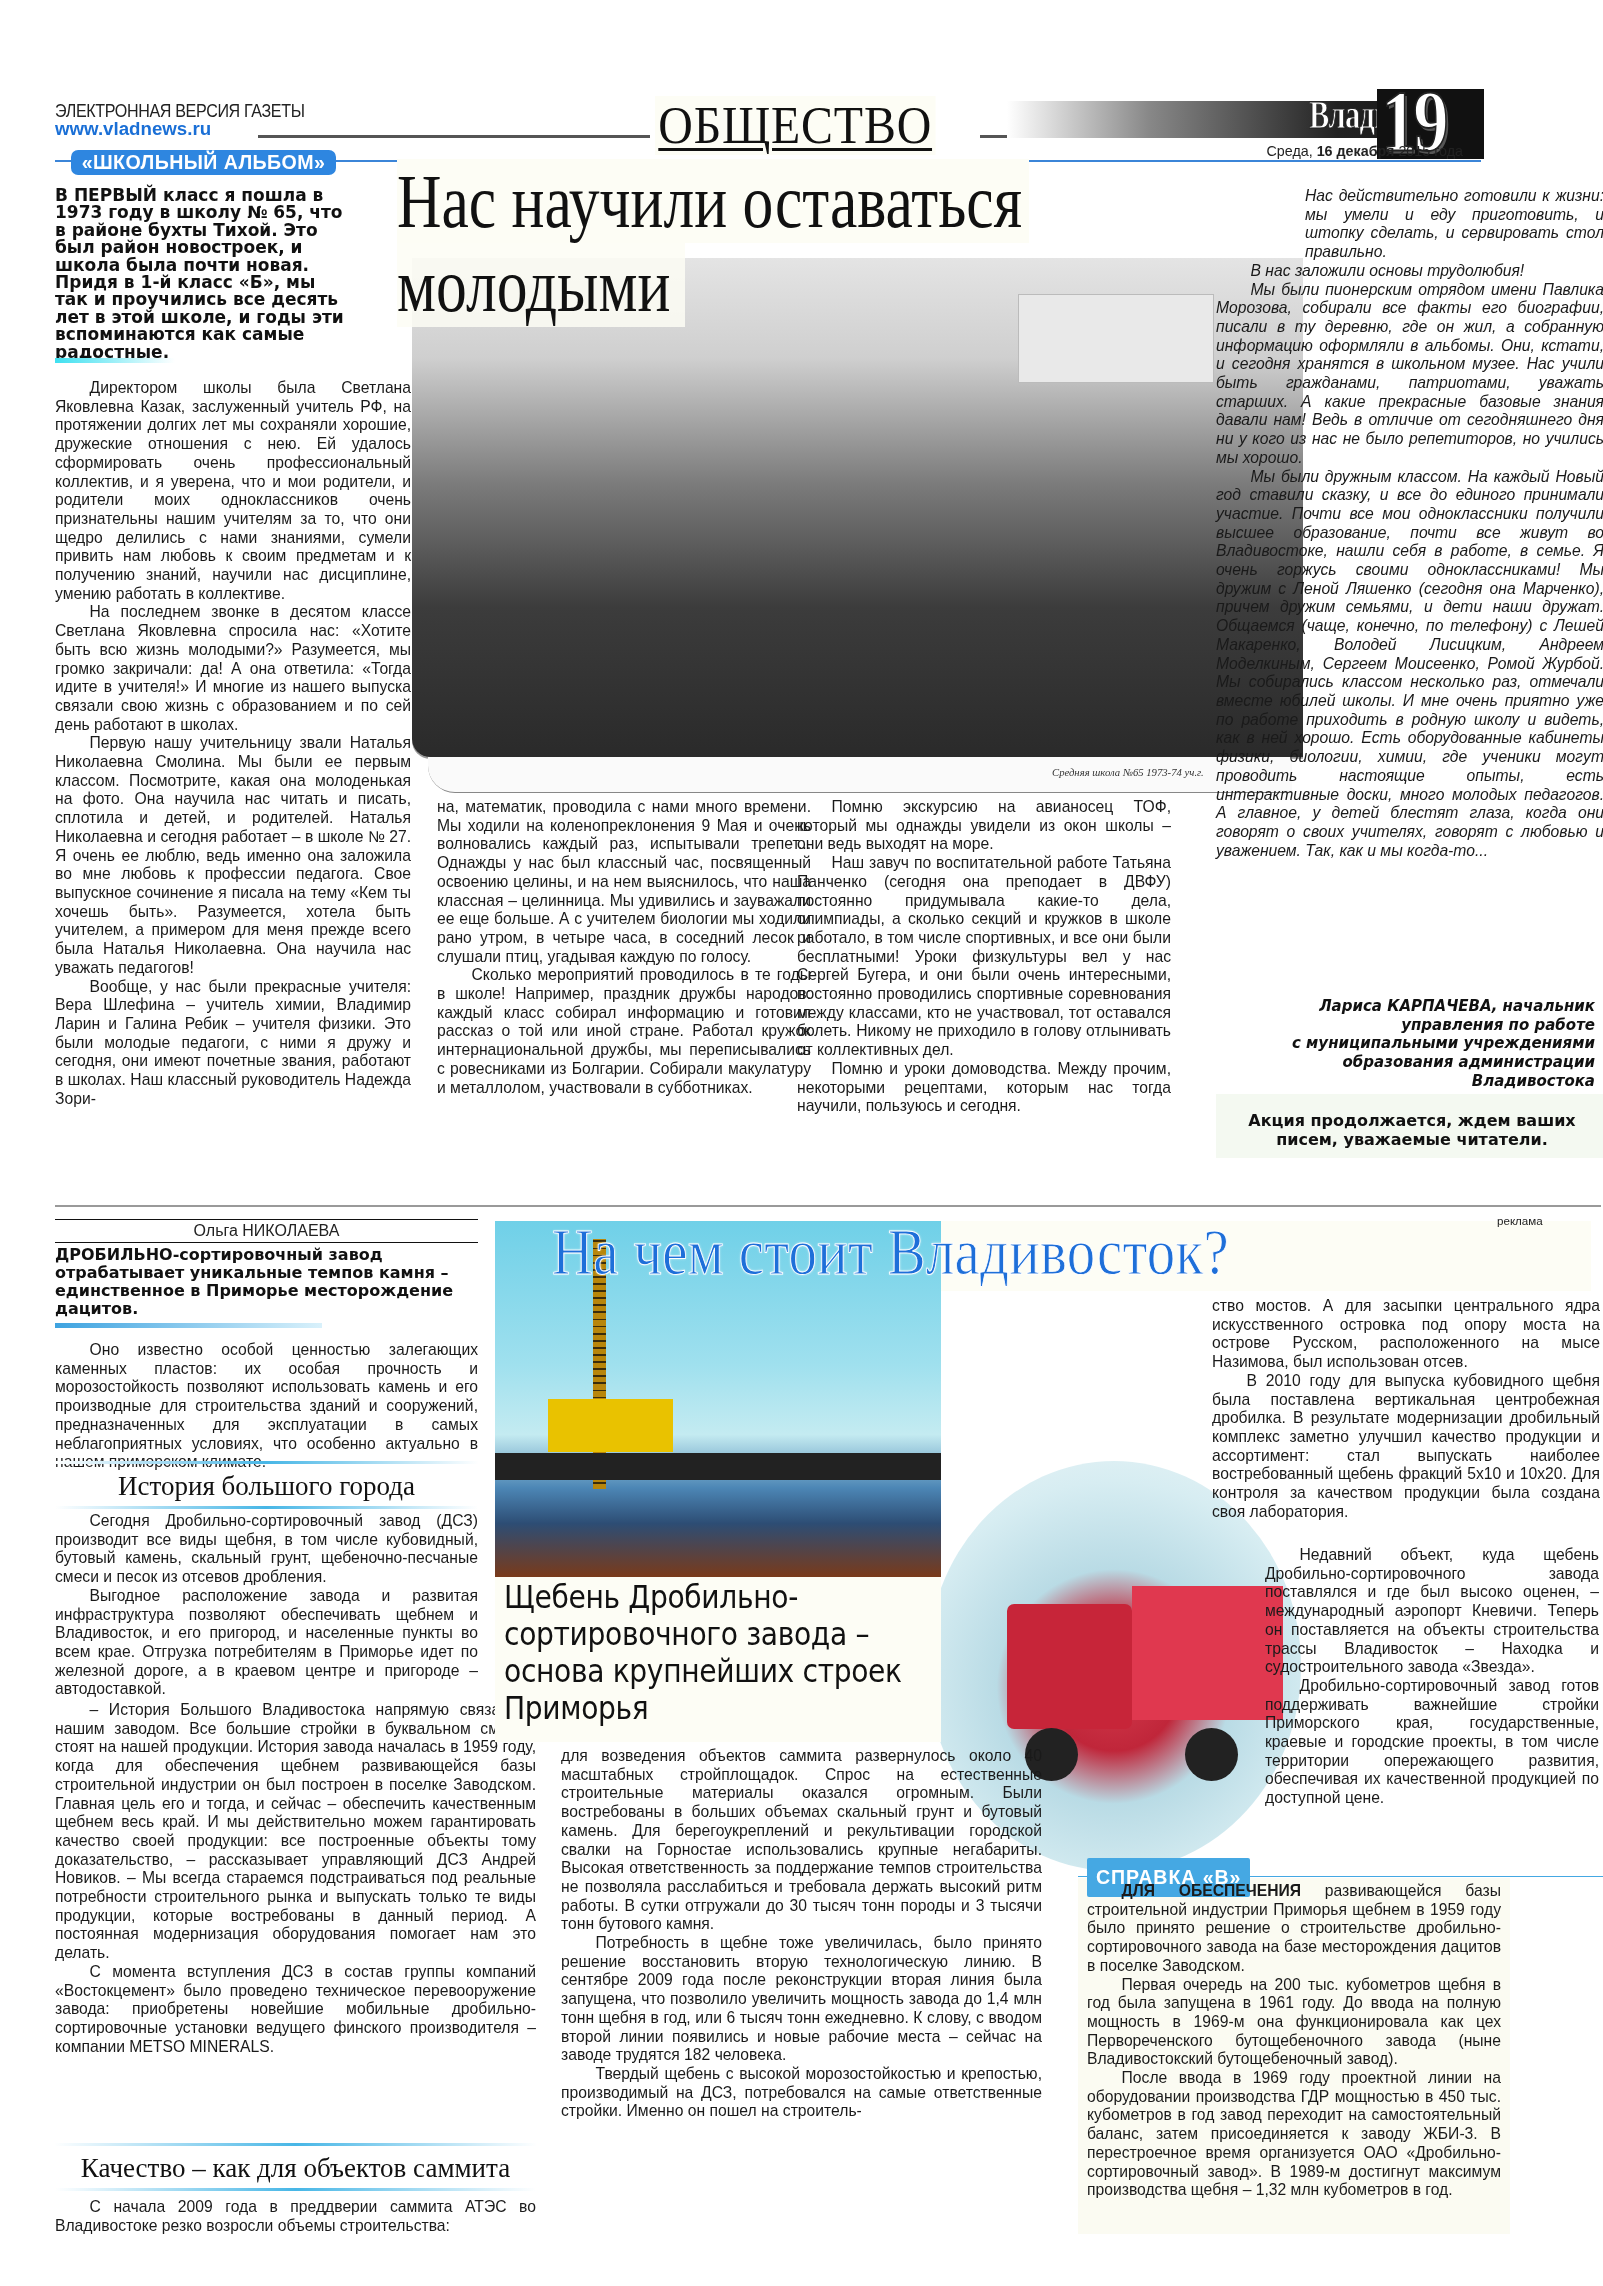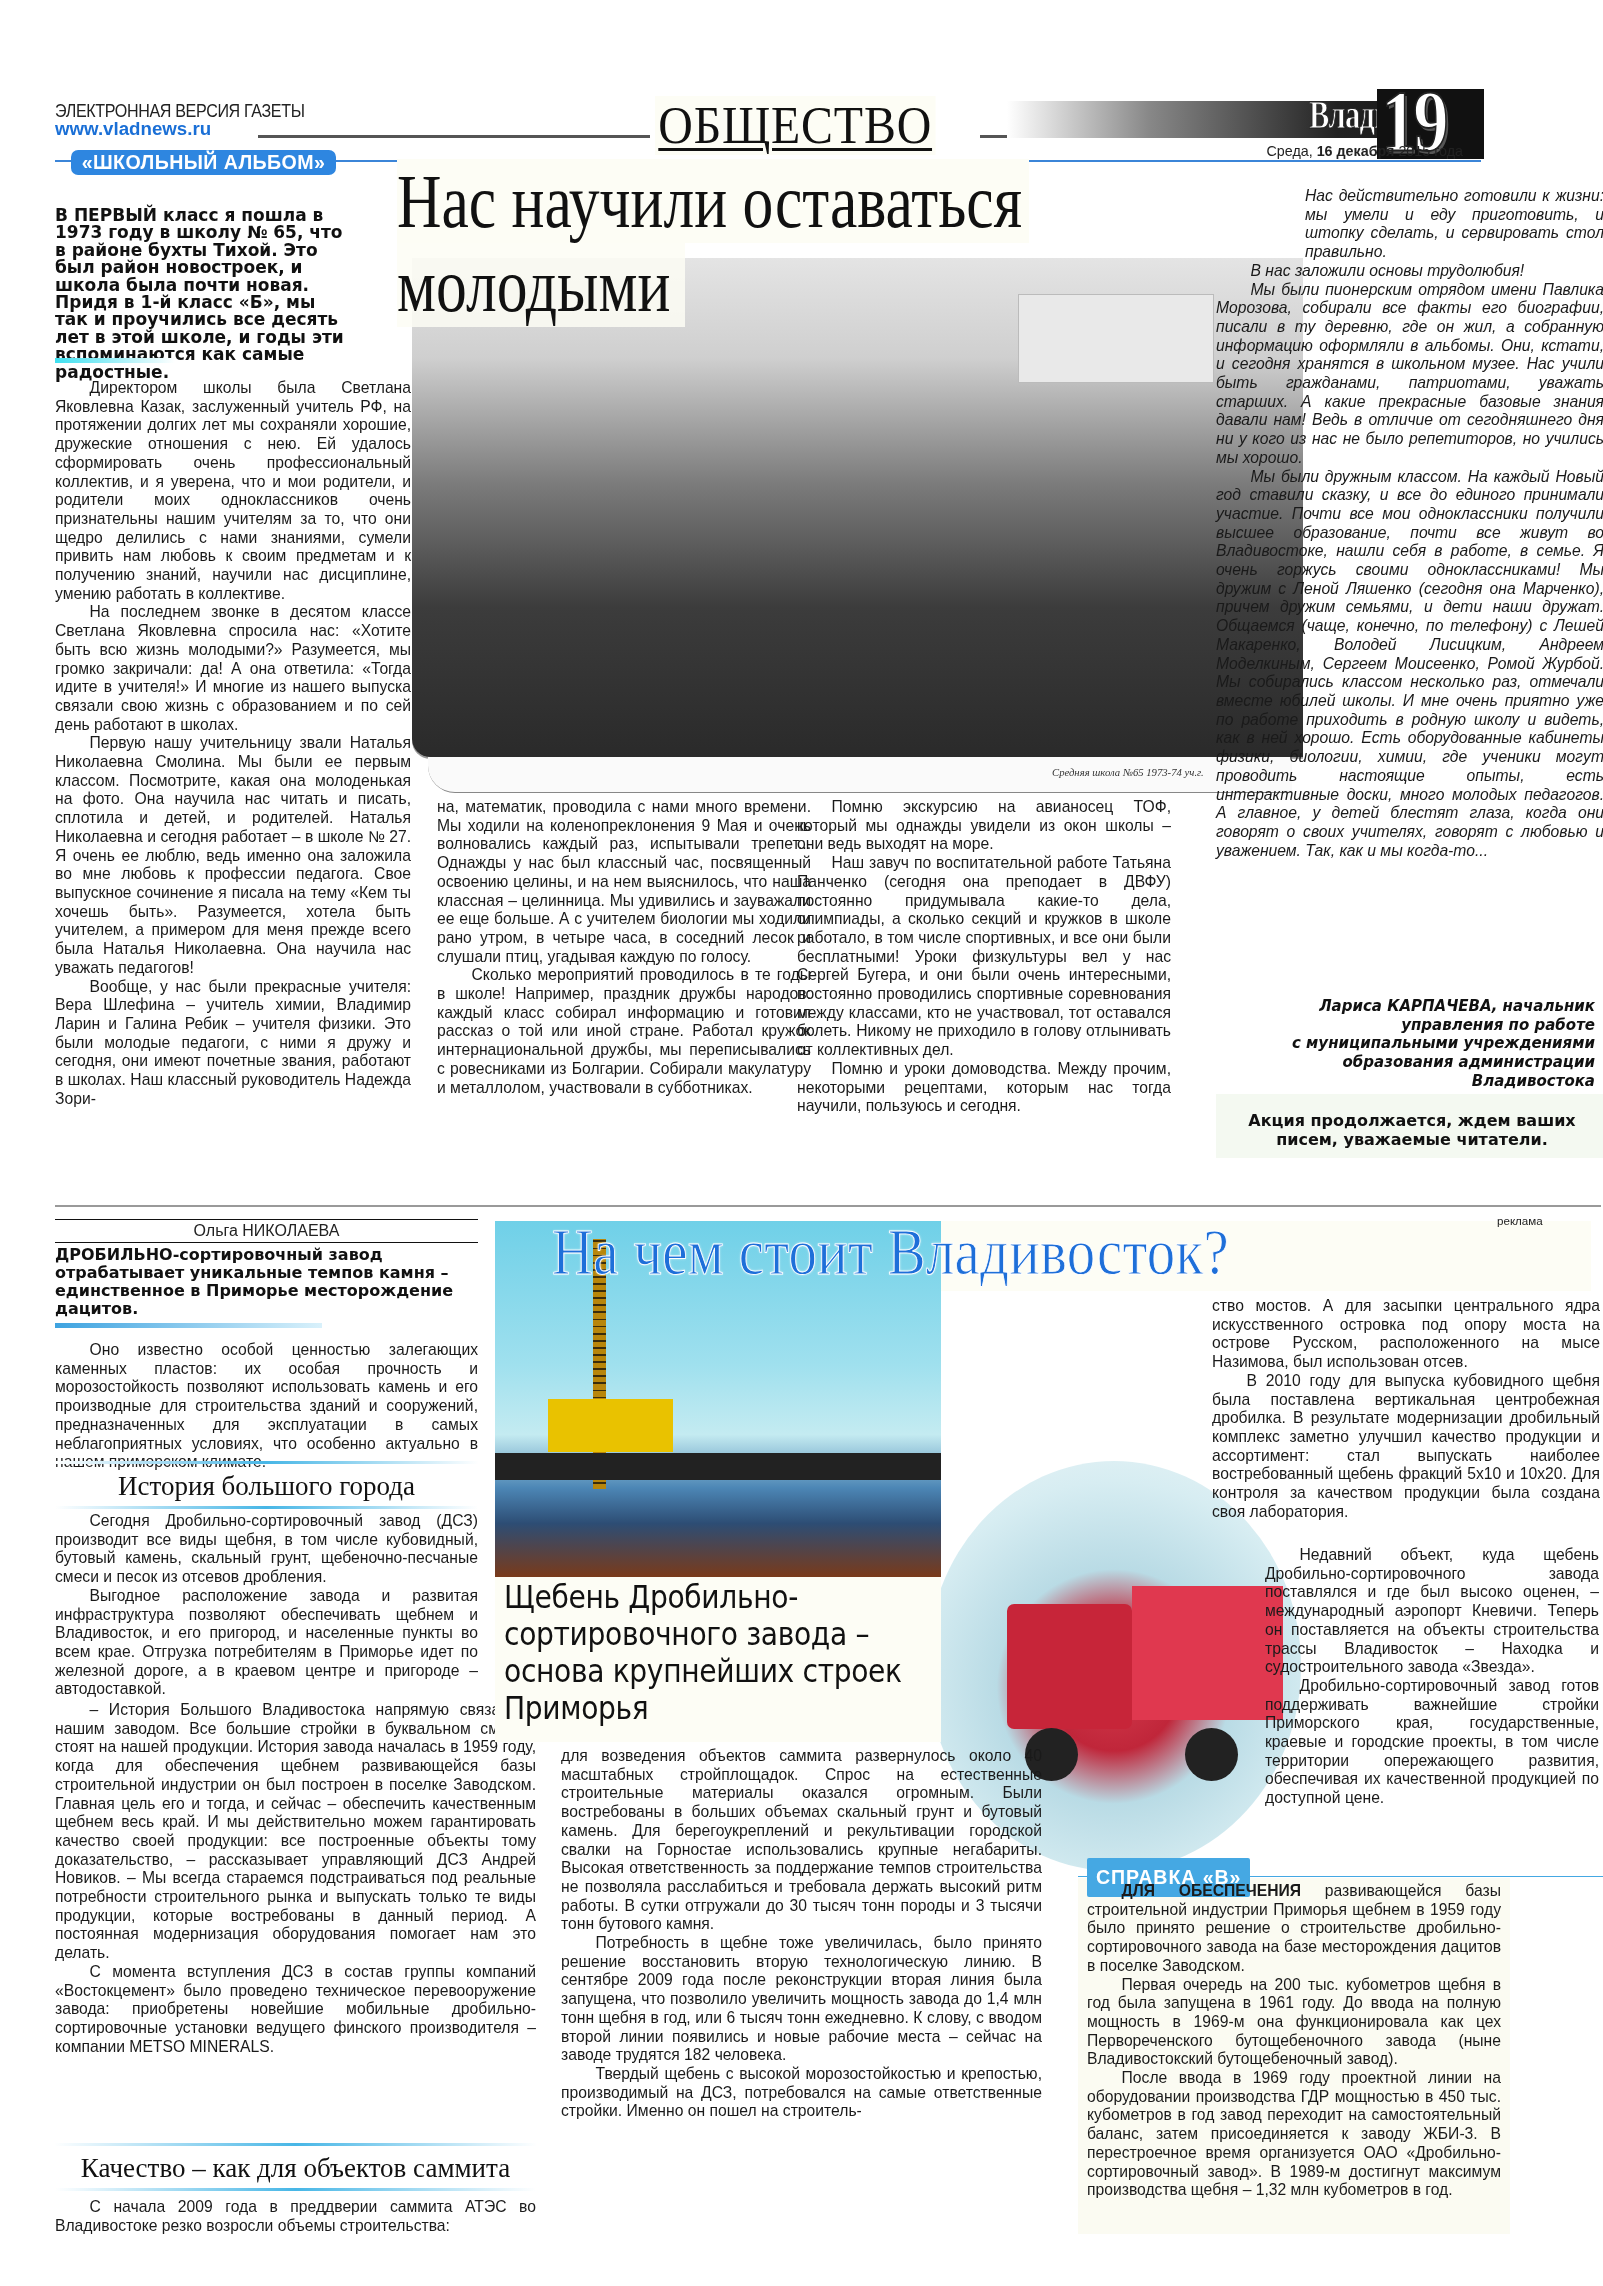--- a/index.html
+++ b/index.html
@@ -19,21 +19,21 @@
   .masthead { left: 1007px; top: 101px; width: 472px; height: 37px; background: linear-gradient(90deg, #fff 0%, #888 30%, #222 70%, #111 100%); }
   .masthead-name { right: 125px; top: 92px; font-family: "Liberation Serif", serif; font-weight: bold; font-size: 39px; color: #fff; -webkit-text-stroke: 0.9px #222; letter-spacing: -0.9px; transform: scaleX(0.78); transform-origin: right; }
   .pagenum { left: 1377px; top: 89px; width: 107px; height: 70px; background: #111; }
   .pagenum-txt { left: 1381px; top: 78px; font-family: "Liberation Serif", serif; font-weight: bold; font-size: 86px; color: #fff; -webkit-text-stroke: 1.8px #222; text-shadow: 2.7px 2.7px 0 #555; letter-spacing: -3.6px; transform: scaleX(0.82); transform-origin: left; line-height: 1; }
   .dateline { right: 141px; top: 143px; font-size: 14.3px; color: #222; }
   .dateline b { font-weight: 900; margin-top: 8px; }
   .blue-rule { left: 55px; top: 160px; width: 1426px; height: 1.8px; background: #3b85d8; }
   .rubric { left: 71px; top: 150px; background: #2e86e0; color: #fff; font-weight: bold; font-size: 19.6px; padding: 0.9px 10.7px; border-radius: 7.1px; letter-spacing: 0.4px; }
 
   
-  .lead1 { left: 55px; top: 187px; width: 294px; font-family: "DejaVu Sans", sans-serif; font-weight: bold; font-size: 17px; line-height: 17.4px; color: #111; margin-top: 20px; }
+  .lead1 { left: 55px; top: 187px; width: 294px; font-family: "DejaVu Sans", sans-serif; font-weight: bold; font-size: 17px; line-height: 17.4px; color: #111; }
   .lead1 .cap { font-weight: 900; }
   .lead1-rule { left: 55px; top: 358px; width: 120px; height: 4.5px; background: linear-gradient(90deg, #3fe0f0, #fff); }
   .headline1 { left: 397px; top: 159px; font-family: "Liberation Serif", serif; font-size: 77px; line-height: 84px; color: #111; transform: scaleX(0.8); transform-origin: left; }
   .photo1 { left: 412px; top: 258px; width: 891px; height: 499px; background: linear-gradient(180deg,#e4e4e4 0%, #cfcfcf 20%, #7c7c7c 45%, #3c3c3c 70%, #2a2a2a 100%); border-bottom-left-radius: 18px; box-shadow: 0 1.8px 0 #999; }
   .photo1 .board { position: absolute; left: 606px; top: 36px; width: 196px; height: 89px; background: #e9e9e9; border: 0.9px solid #bbb; }
   .photo-caption { left: 1052px; top: 766px; font-family: "Liberation Serif", serif; font-size: 10.7px; color: #333; font-style: italic; }
   .photo-bottom { left: 428px; top: 757px; width: 864px; height: 36px; background: #fafafa; border-bottom: 1.8px solid #888; border-bottom-left-radius: 27px; }
   .col-a1 { left: 55px; top: 379px; width: 356px; }
   .col-a2 { left: 437px; top: 798px; width: 374px; }
   .col-a3 { left: 797px; top: 798px; width: 374px; }

